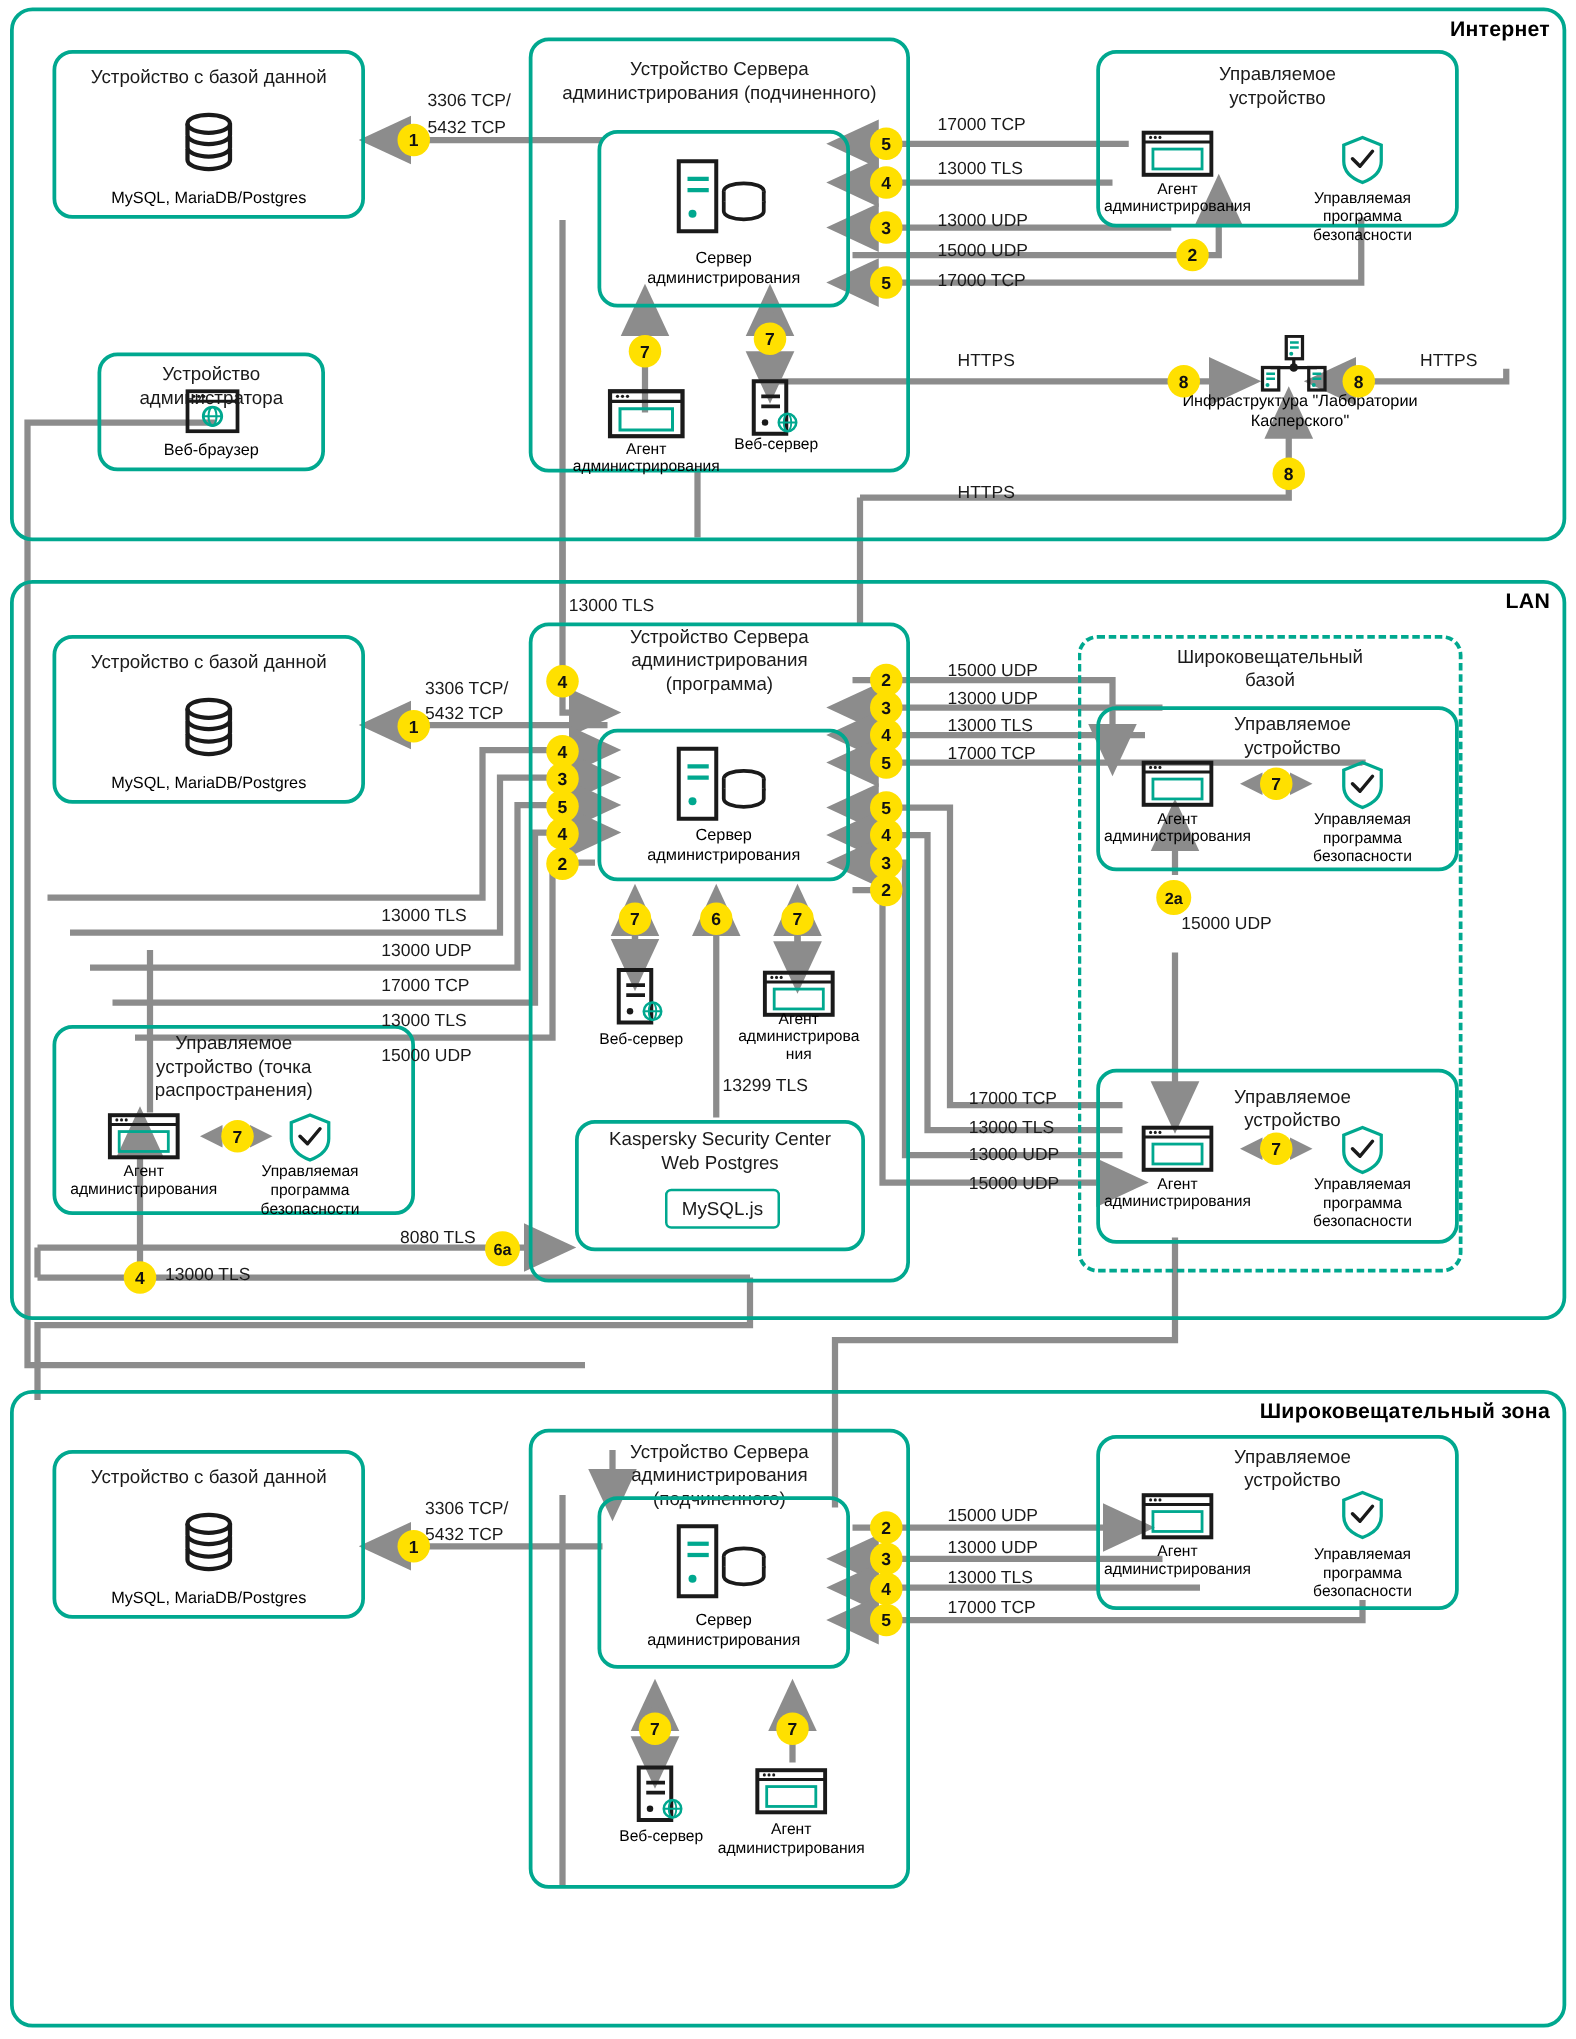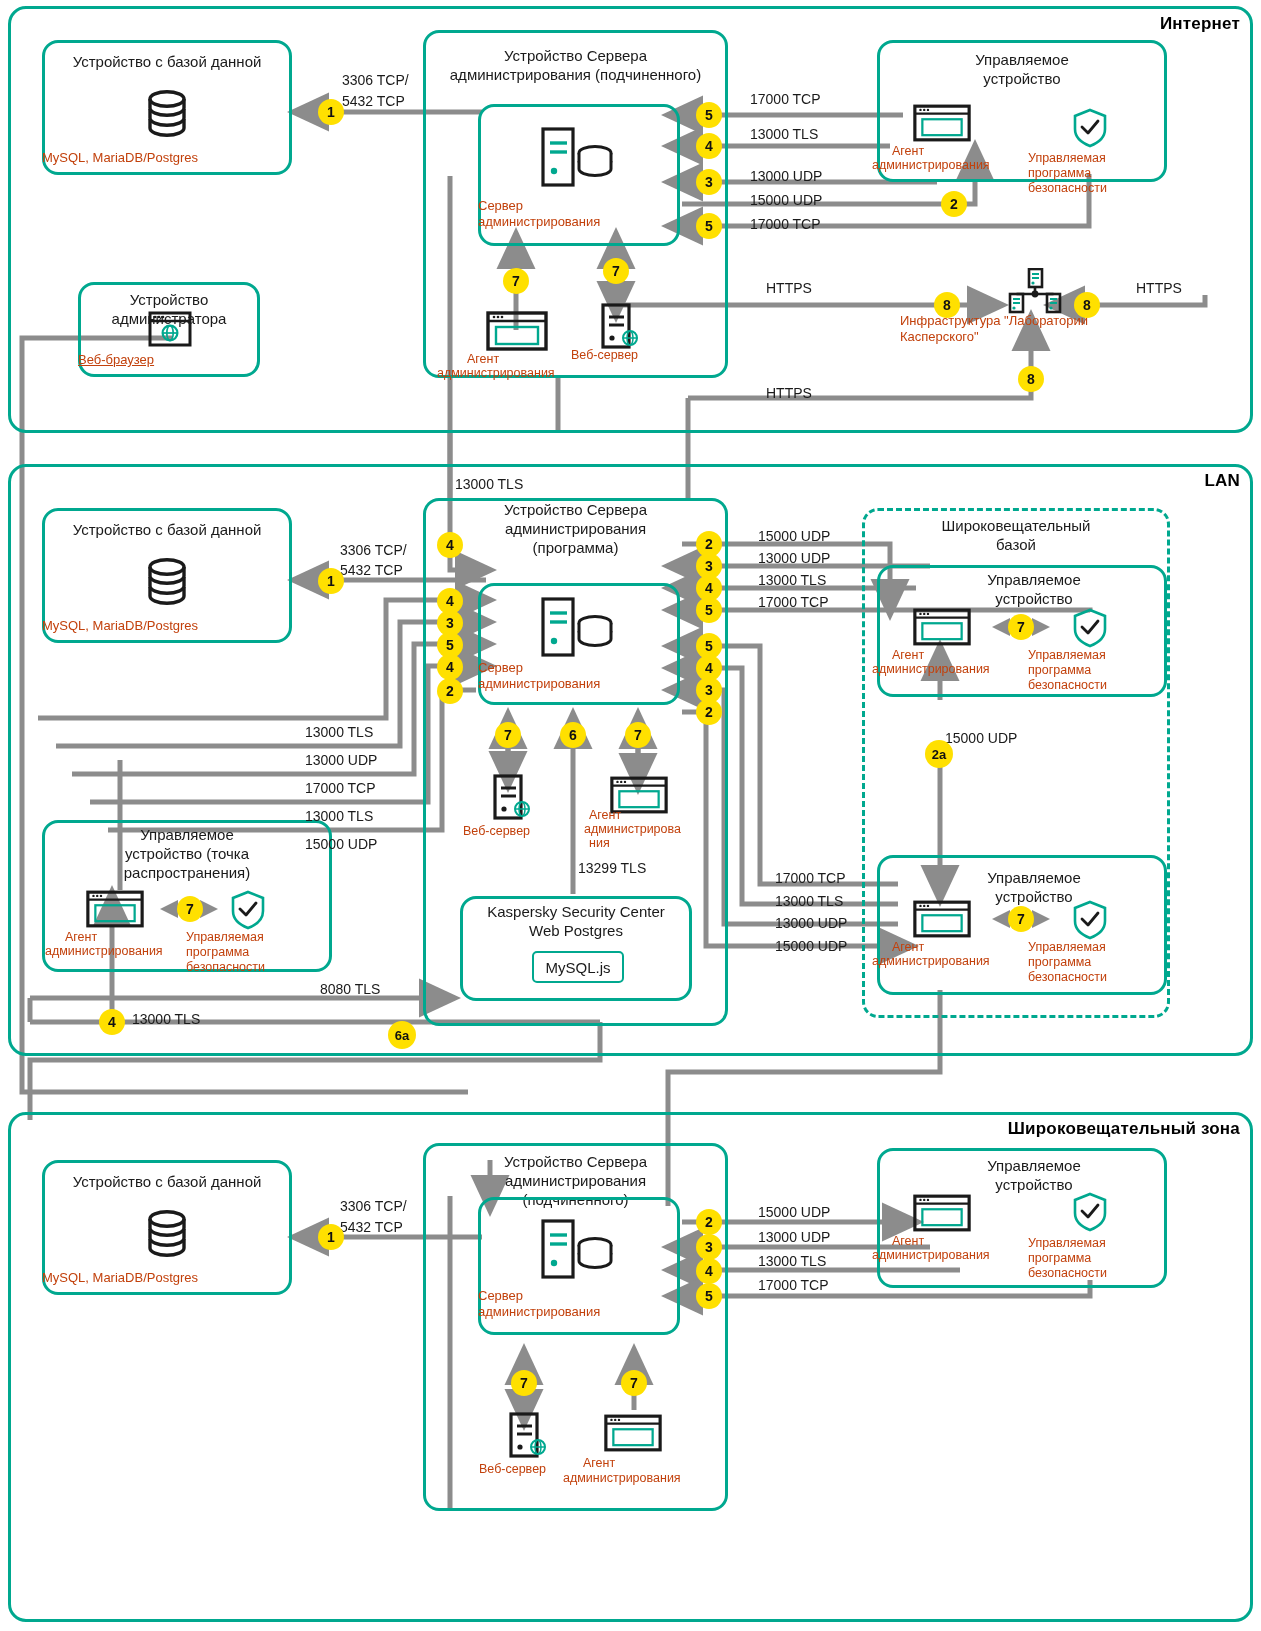--- a/index.html
+++ b/index.html
@@ -4,26 +4,26 @@
 <style>
   html,body{margin:0;padding:0;background:#ffffff;}
   body{font-family:"Liberation Sans", sans-serif;color:#1a1a1a;}
   #stage{position:relative;width:1261px;height:1631px;overflow:hidden;background:#fff;}
   svg#wires{position:absolute;left:0;top:0;width:1261px;height:1631px;pointer-events:none;}
   .zone{position:absolute;border:3px solid #00a88f;border-radius:18px;box-sizing:border-box;}
   .zone-title{position:absolute;font-weight:bold;font-size:17px;color:#000;letter-spacing:.2px;}
   .box{position:absolute;border:3px solid #00a88f;border-radius:16px;box-sizing:border-box;background:transparent;}
   .box.dashed{border-style:dashed;}
   .box-title{position:absolute;text-align:center;font-size:15px;line-height:19px;color:#1a1a1a;}
-  .cap{position:absolute;text-align:left;font-size:13px;line-height:16px;color:#c2410c;}
+  .cap{position:absolute;text-align:center;font-size:13px;line-height:16px;color:#000000;}
   .cap.sm{font-size:12.5px;line-height:15px;}
   .portlbl{position:absolute;font-size:14px;line-height:16px;color:#1a1a1a;white-space:nowrap;}
   .badge{position:absolute;width:26px;height:26px;border-radius:50%;background:#ffe000;
          display:flex;align-items:center;justify-content:center;font-size:14px;font-weight:bold;color:#111;}
-  .badge.wide{width:28px;height:28px;font-size:13px;margin-top:36px;}
+  .badge.wide{width:28px;height:28px;font-size:13px;}
   .icon{position:absolute;}
   .nodejs{position:absolute;border:2.5px solid #00a88f;border-radius:5px;
           display:flex;align-items:center;justify-content:center;font-size:15px;color:#1a1a1a;}
 </style>
 </head>
 <body>
 
 <div id="stage">
 
   <svg id="wires" viewBox="0 0 1261 1631">
@@ -161,21 +161,21 @@
   <svg class="icon" style="left:148px;top:311px;" width="44" height="36" viewBox="0 0 44 36">
     <rect x="2" y="2" width="40" height="32" fill="none" stroke="#1a1a1a" stroke-width="3"></rect>
     <line x1="2" y1="10" x2="42" y2="10" stroke="#1a1a1a" stroke-width="2.4"></line>
     <circle cx="7" cy="6" r="1.3" fill="#1a1a1a"></circle>
       <circle cx="11" cy="6" r="1.3" fill="#1a1a1a"></circle>
       <circle cx="15" cy="6" r="1.3" fill="#1a1a1a"></circle>
     <circle cx="22" cy="22" r="7.4" fill="none" stroke="#00a88f" stroke-width="2.2"></circle>
     <ellipse cx="22" cy="22" rx="3.2" ry="7.4" fill="none" stroke="#00a88f" stroke-width="1.7"></ellipse>
     <line x1="14.6" y1="22" x2="29.4" y2="22" stroke="#00a88f" stroke-width="1.7"></line>
   </svg>
-  <div class="cap" style="left:78px;top:352px;width:182px;text-decoration:underline;">Веб-браузер</div>
+  <div class="cap" style="left:78px;top:352px;width:182px;">Веб-браузер</div>
 
   <div class="box" style="left:423px;top:30px;width:305px;height:348px;"></div>
   <div class="box-title" style="left:423px;top:46px;width:305px;">Устройство Сервера</div>
   <div class="box-title" style="left:413px;top:65px;width:325px;">администрирования (подчиненного)</div>
 
   <div class="box" style="left:478px;top:104px;width:202px;height:142px;"></div>
   <svg class="icon" style="left:540px;top:126px;" width="78" height="62" viewBox="0 0 78 62">
     <rect x="3" y="3" width="30" height="56" fill="none" stroke="#1a1a1a" stroke-width="3.2"></rect>
     <line x1="10" y1="17" x2="27" y2="17" stroke="#00a88f" stroke-width="3.4"></line>
     <line x1="10" y1="26" x2="27" y2="26" stroke="#00a88f" stroke-width="3.4"></line>

